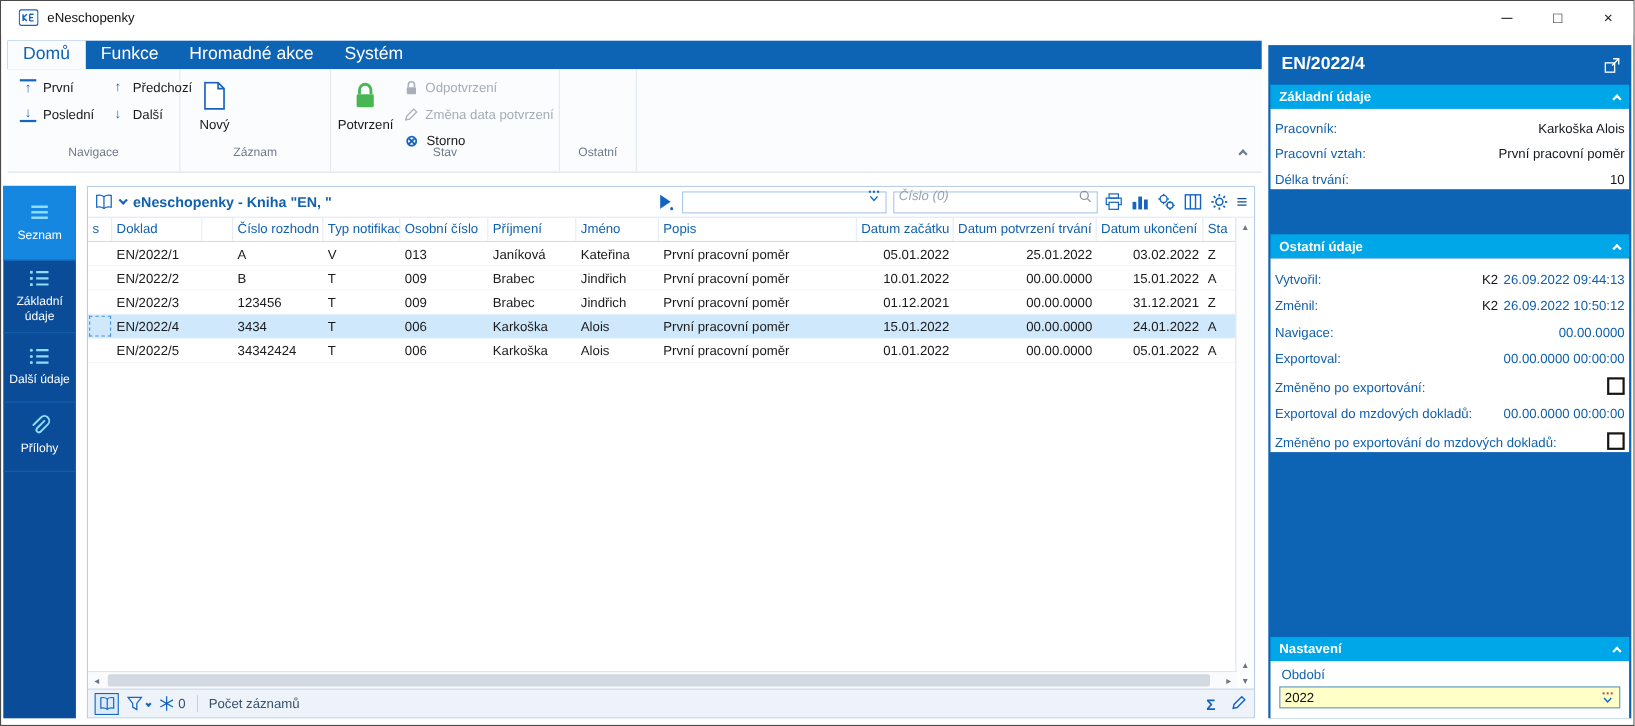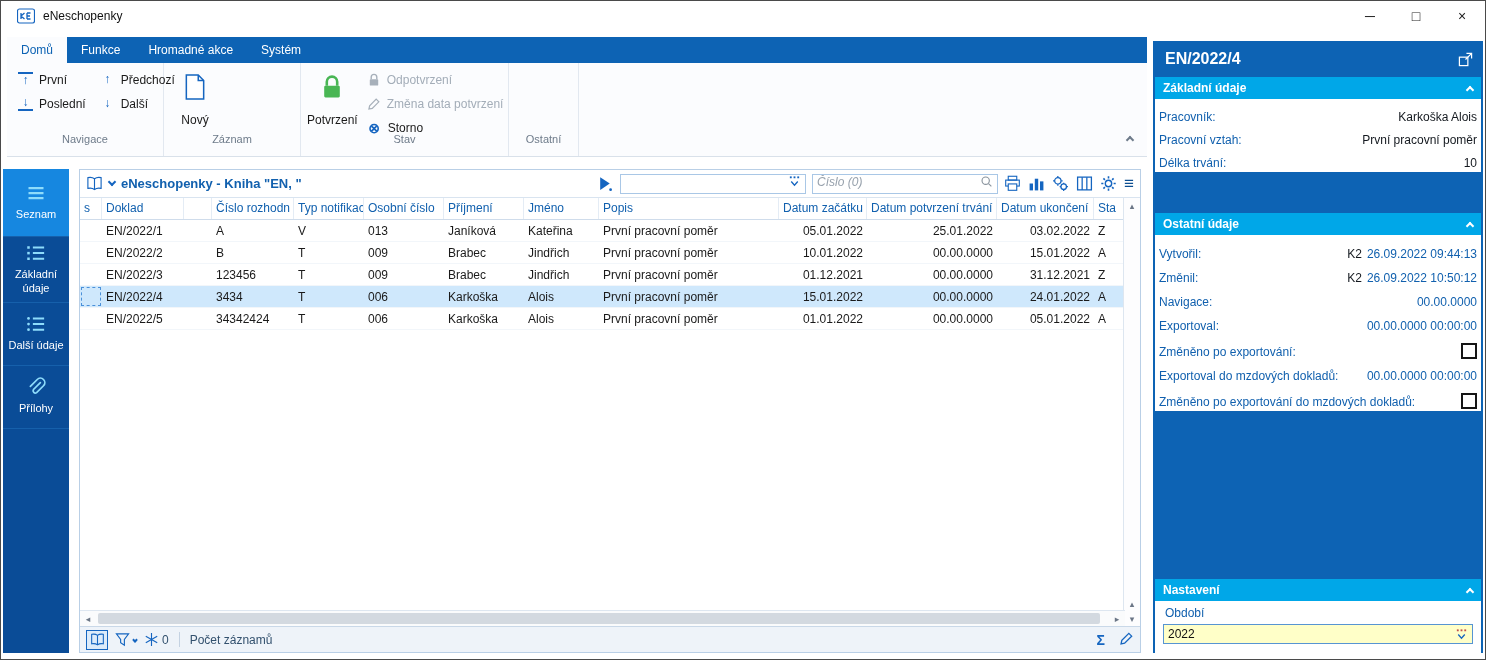--- a/index.html
+++ b/index.html
@@ -12,41 +12,41 @@
               display:flex; align-items:center; padding-left:16px; background:#fff; }
   .app-icon { width:18px; height:18px; margin-right:8px; display:inline-flex; }
   .app-title { font-size:12px; color:#111; }
   .win-controls { margin-left:auto; display:flex; height:100%; }
   .winbtn { width:46px; height:100%; display:flex; align-items:center; justify-content:center;
             font-size:14px; color:#222; cursor:default; }
 
   
   .ribbon-tabs { position:absolute; left:6px; top:36px; width:1140px; height:26px;
                  background:#0d63b4; display:flex; }
-  .rtab { padding:0 14px; line-height:26px; color:#fff; font-size:12px; cursor:default;text-align:center; }
+  .rtab { padding:0 14px; line-height:26px; color:#fff; font-size:16px; cursor:default;text-align:center; }
   .rtab.active { background:#fbfcfe; color:#0d63b4; }
 
   
   .ribbon { position:absolute; left:6px; top:62px; width:1140px; height:94px;
             background:#fbfcfe; border-bottom:1px solid #d9e1ea; display:flex; }
   .rgroup { position:relative; border-right:1px solid #e2e8f0; height:100%; padding:4px 0 0 0; }
   .rgroup-label { position:absolute; bottom:11px; left:0; right:0; text-align:center;
                   font-size:11px; color:#6e7b8a; }
   .rgroup-content { display:flex; gap:4px; padding:2px 6px; }
   .rcol { display:flex; flex-direction:column; gap:3px; }
   .rbtn-sm { display:flex; align-items:center; gap:6px; height:21px; padding:0 5px;
              font-size:12px; color:#1a1a1a; cursor:default; white-space:nowrap; }
   .rbtn-sm.disabled { color:#a3adb8; }
   .ric { color:#1565c0; font-size:12px; font-weight:bold; width:15px; text-align:center;
          line-height:13px; display:inline-block; }
   .ric.first { border-top:2px solid #1565c0; }
   .ric.last  { border-bottom:2px solid #1565c0; }
   .ric svg, .rbtn-sm svg { width:14px; height:14px; display:block; }
   .ric-glyph { font-size:14px; font-weight:bold; color:#1565c0; width:15px; text-align:center; }
-  .rbtn-big { width:50px; display:flex; flex-direction:column; align-items:center; gap:10px;
+  .rbtn-big { width:50px; display:flex; flex-direction:column; align-items:center; gap:3px;
               padding-top:5px; font-size:12px; text-align:center; line-height:1.15; cursor:default; }
   .rbtn-big svg { width:24px; height:26px; }
   .ribbon-collapse { position:absolute; right:14px; bottom:10px; }
 
   
   .chv { display:inline-block; width:6px; height:6px; border-right:2px solid #1565c0;
          border-bottom:2px solid #1565c0; transform:rotate(45deg); }
   .chv.up { transform:rotate(-135deg); }
   .chv.white { border-color:#fff; }
   .chv.gray { border-color:#6e7b8a; }
@@ -65,21 +65,21 @@
 
   
   .table-area { position:absolute; left:78px; top:168px; width:1062px; height:484px;
                 border:1px solid #b9cfe6; background:#fff; }
   .tbl-toolbar { position:absolute; left:0; top:0; right:0; height:28px; display:flex;
                  align-items:center; gap:6px; padding:0 6px; border-bottom:1px solid #d9e4f0; }
   .ticon { display:inline-flex; align-items:center; }
   .ticon svg { width:17px; height:17px; }
   .tbl-title { color:#1160ae; font-size:13px; font-weight:bold; margin-right:auto; white-space:nowrap; }
   .combo { width:186px; height:20px; border:1px solid #a9c7e6; background:#fff; display:flex;
-           align-items:flex-start; padding:0 4px; gap:4px; }
+           align-items:flex-end; padding:8px 4px; gap:4px; }
   .combo-val { flex:1; overflow:hidden; white-space:nowrap; }
   .combo-ph { flex:1; color:#98a2ad; font-style:italic; overflow:hidden; white-space:nowrap; }
   .combo-ic svg { width:13px; height:13px; display:block; }
   .ticons { display:flex; gap:7px; align-items:center; }
   .menu-glyph { color:#0d4f91; font-size:17px; font-weight:bold; line-height:1; }
 
   .gcols { display:grid;
            grid-template-columns:22px 82px 28px 82px 70px 80px 80px 75px 180px 88px 130px 97px 30px; }
   .grid-header { position:absolute; top:28px; left:0; width:1044px; height:22px;
                  border-bottom:1px solid #cfdceb; color:#1160ae; background:#fff; }

